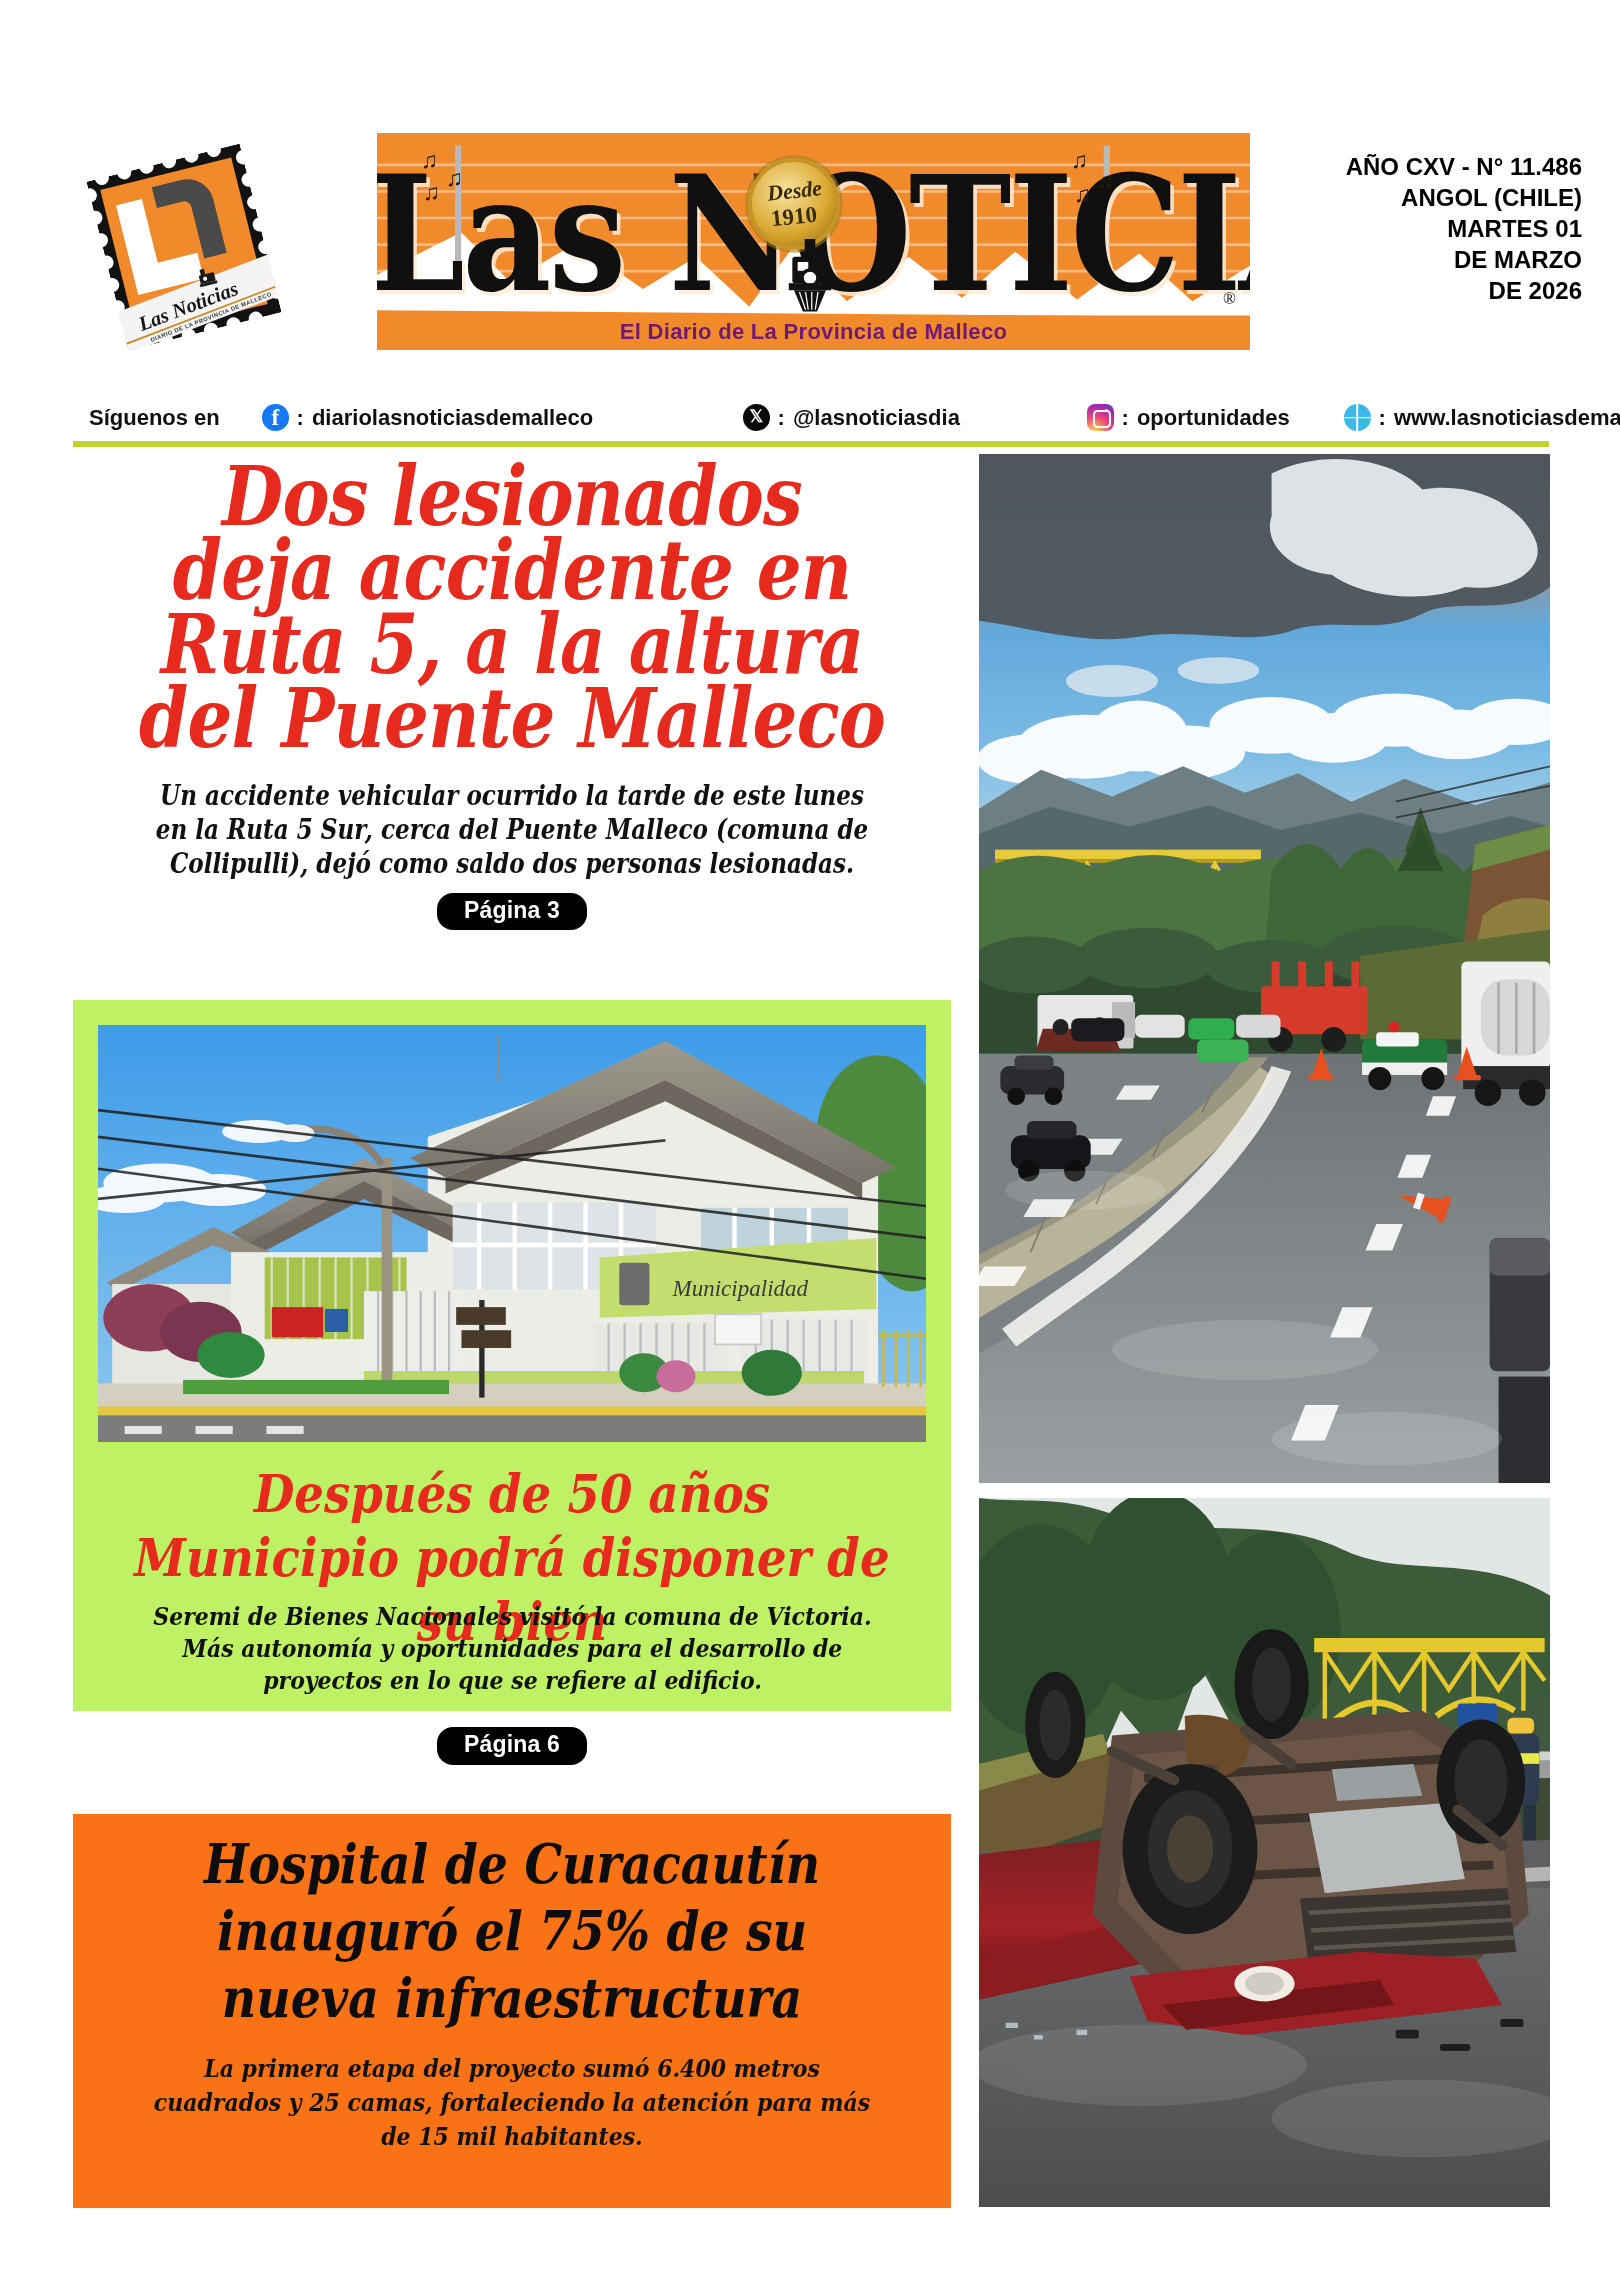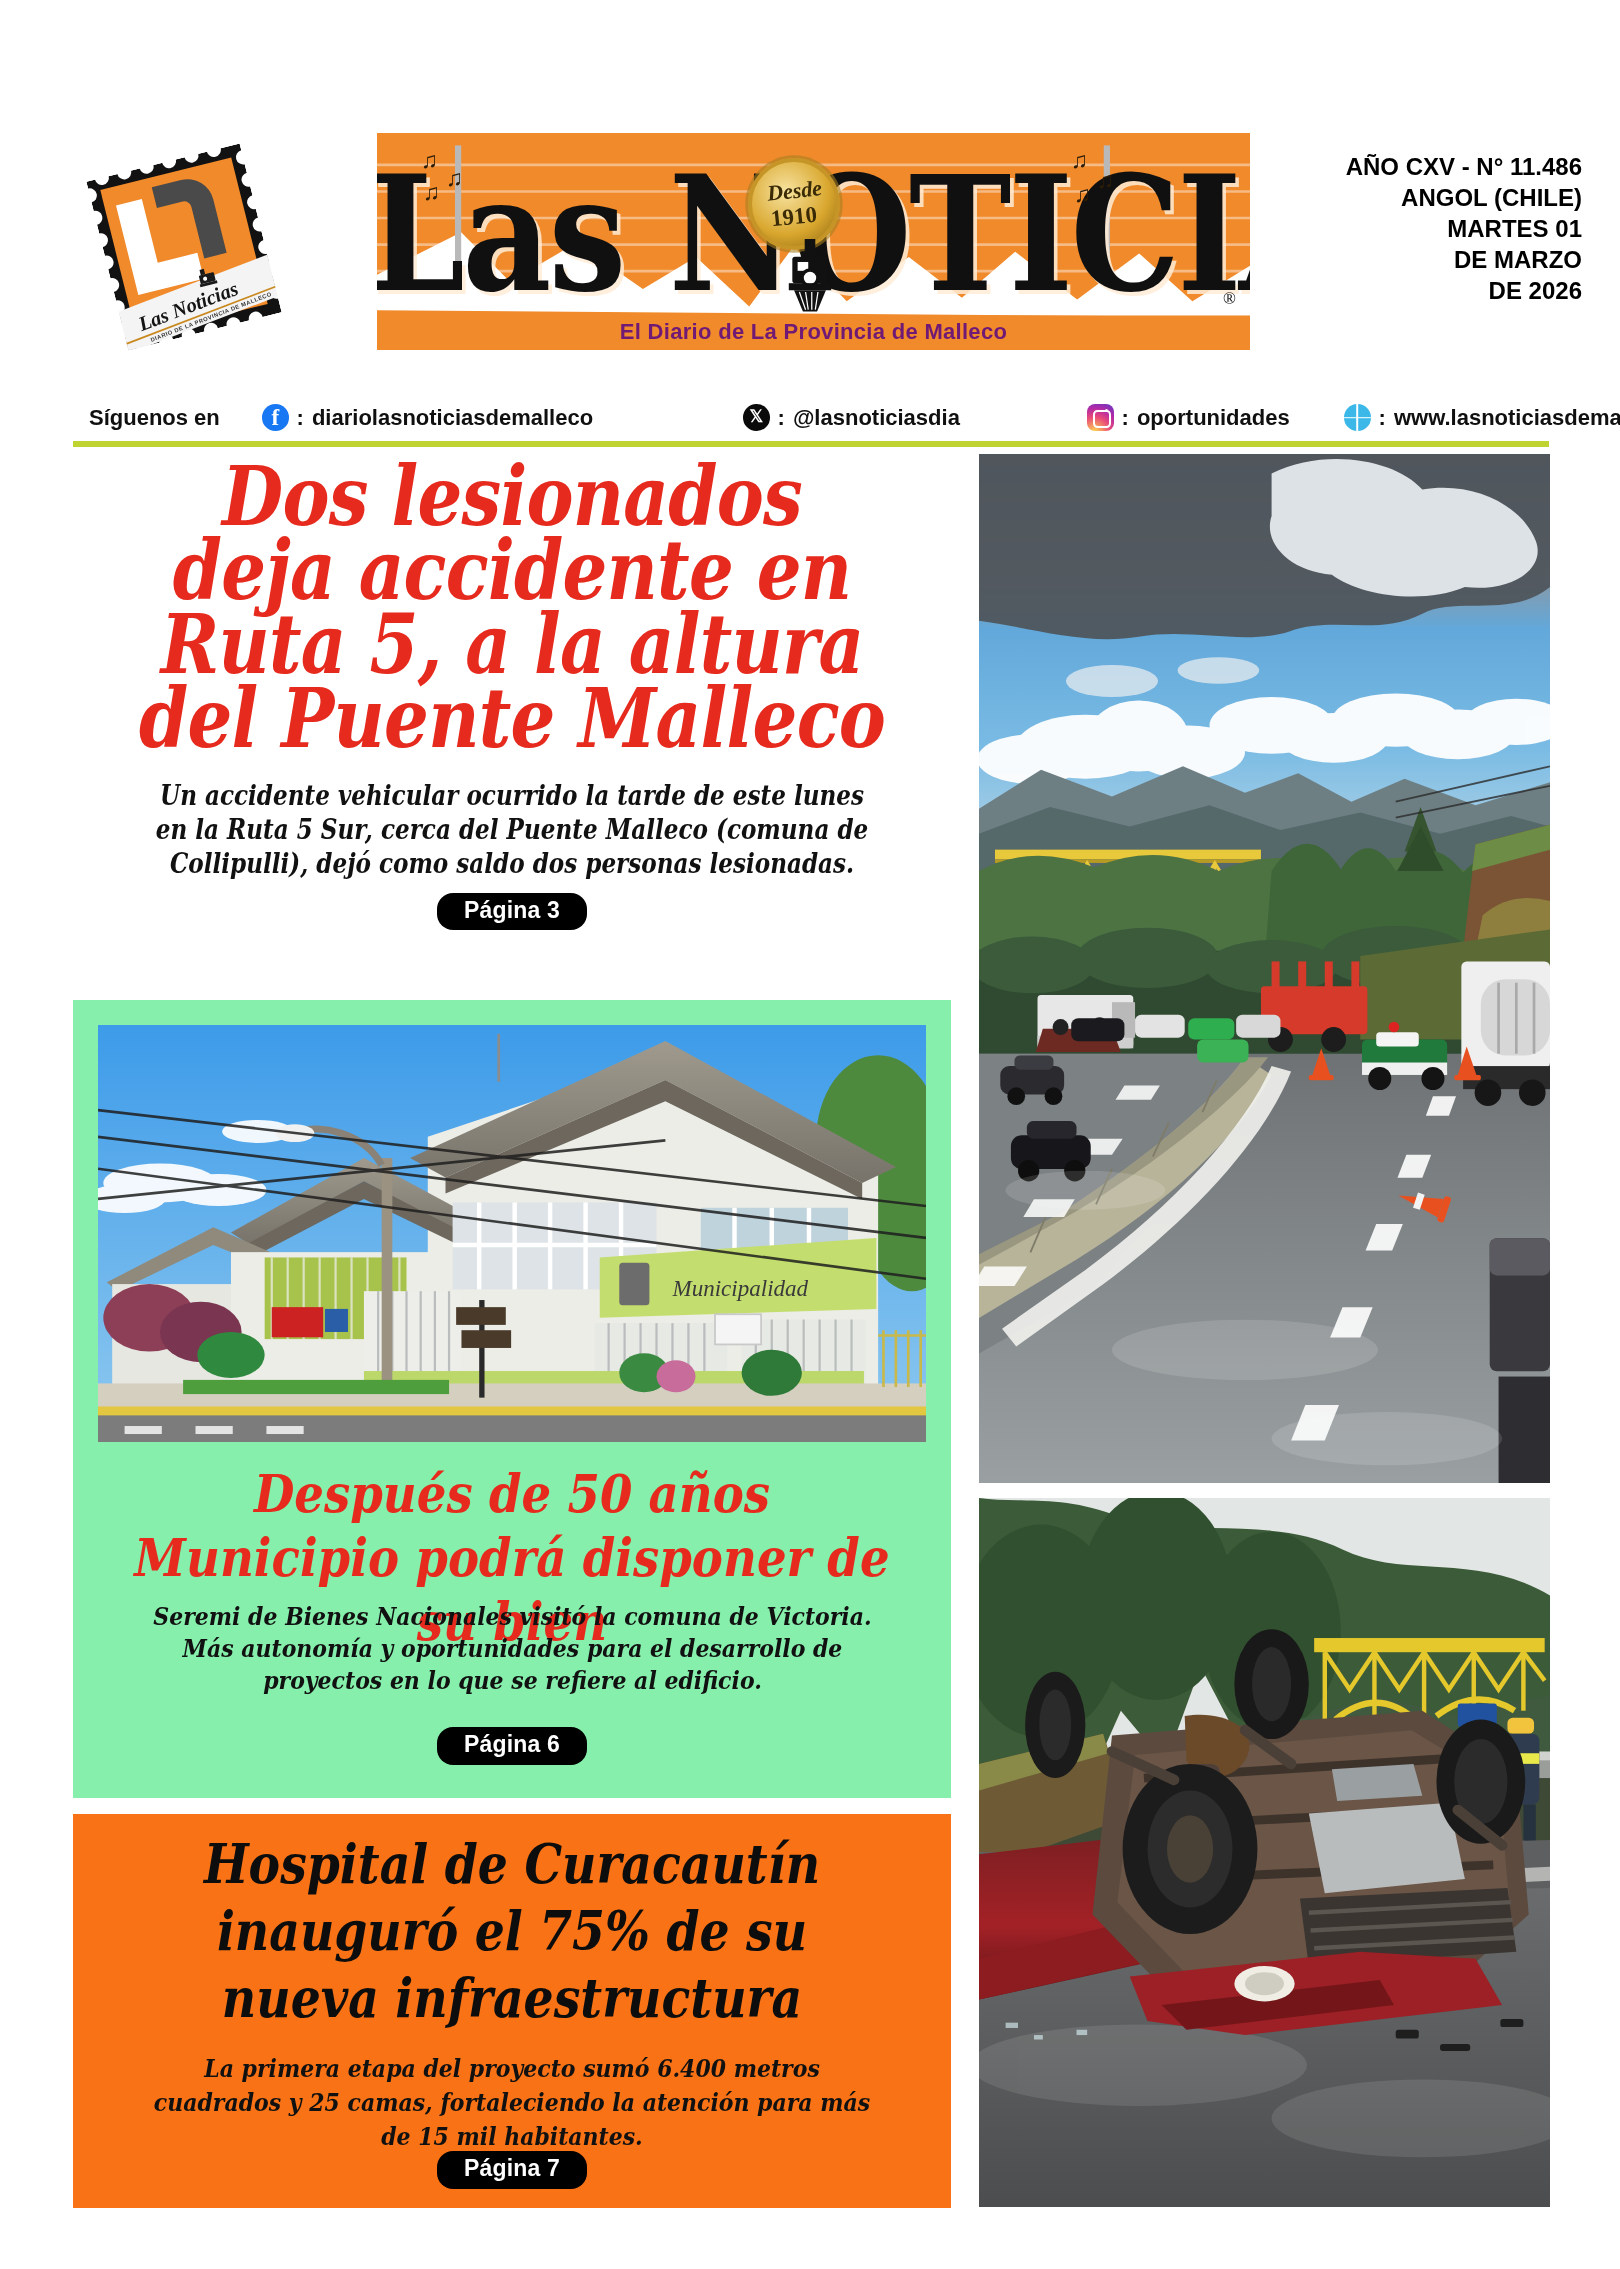--- a/index.html
+++ b/index.html
@@ -132,22 +132,22 @@
   .pill-wrap { text-align: center; margin-top: 12.4px; }
   .pill {
     display: inline-block; background: #000; color: #fff;
     border-radius: 16px; padding: 4.4px 26.6px 6.2px 26.6px;
     font-family: "Liberation Sans", sans-serif;
     font-weight: bold; font-size: 23px; letter-spacing: 0.2px;
   }
 
   
   .yellow-block {
-    position: absolute; left: 73px; top: 1000px; width: 878px; height: 798px;
-    background: #86efac;
+    position: absolute; left: 73px; top: 1000px; width: 878px; height: 711px;
+    background: #bef264;
   }
   .yb-photo {
     position: absolute; left: 25px; top: 25px; width: 828px; height: 417px;
     overflow: hidden; background: #6fb3dd;
   }
   .yb-head {
     position: absolute; left: 7px; top: 461px; width: 864px;
     font-family: "DejaVu Serif", serif;
     font-weight: bold; font-style: italic;
     font-size: 53px; line-height: 64px;
@@ -733,23 +733,20 @@
     <div class="yb-head">Después de 50 años Municipio podrá  disponer de su bien</div>
     <div class="yb-sub">Seremi de Bienes Nacionales visitó la comuna de Victoria. Más autonomía y oportunidades para el desarrollo de proyectos en lo que se refiere al edificio.</div>
     <div class="yb-pill">
       <span class="pill">Página  6</span>
     </div>
   </div>
 
   <div class="blue-block">
     <div class="bb-head">Hospital de Curacautín inauguró el 75% de su nueva infraestructura</div>
     <div class="bb-sub">La primera etapa del proyecto sumó 6.400 metros cuadrados y 25 camas, fortaleciendo la atención para más de 15 mil habitantes.</div>
-    <div class="bb-pill">
-      <span class="pill">Página  7</span>
-    </div>
   </div>
 
   <div class="photo-rollover">
     <svg class="fill" viewBox="0 0 644 800" preserveAspectRatio="none">
       <defs>
         <linearGradient id="asphG" x1="0" y1="0" x2="0" y2="1">
           <stop offset="0%" stop-color="#6d6f70"></stop>
           <stop offset="100%" stop-color="#4b4d4e"></stop>
         </linearGradient>
         <linearGradient id="bodyG" x1="0" y1="0" x2="0" y2="1">

